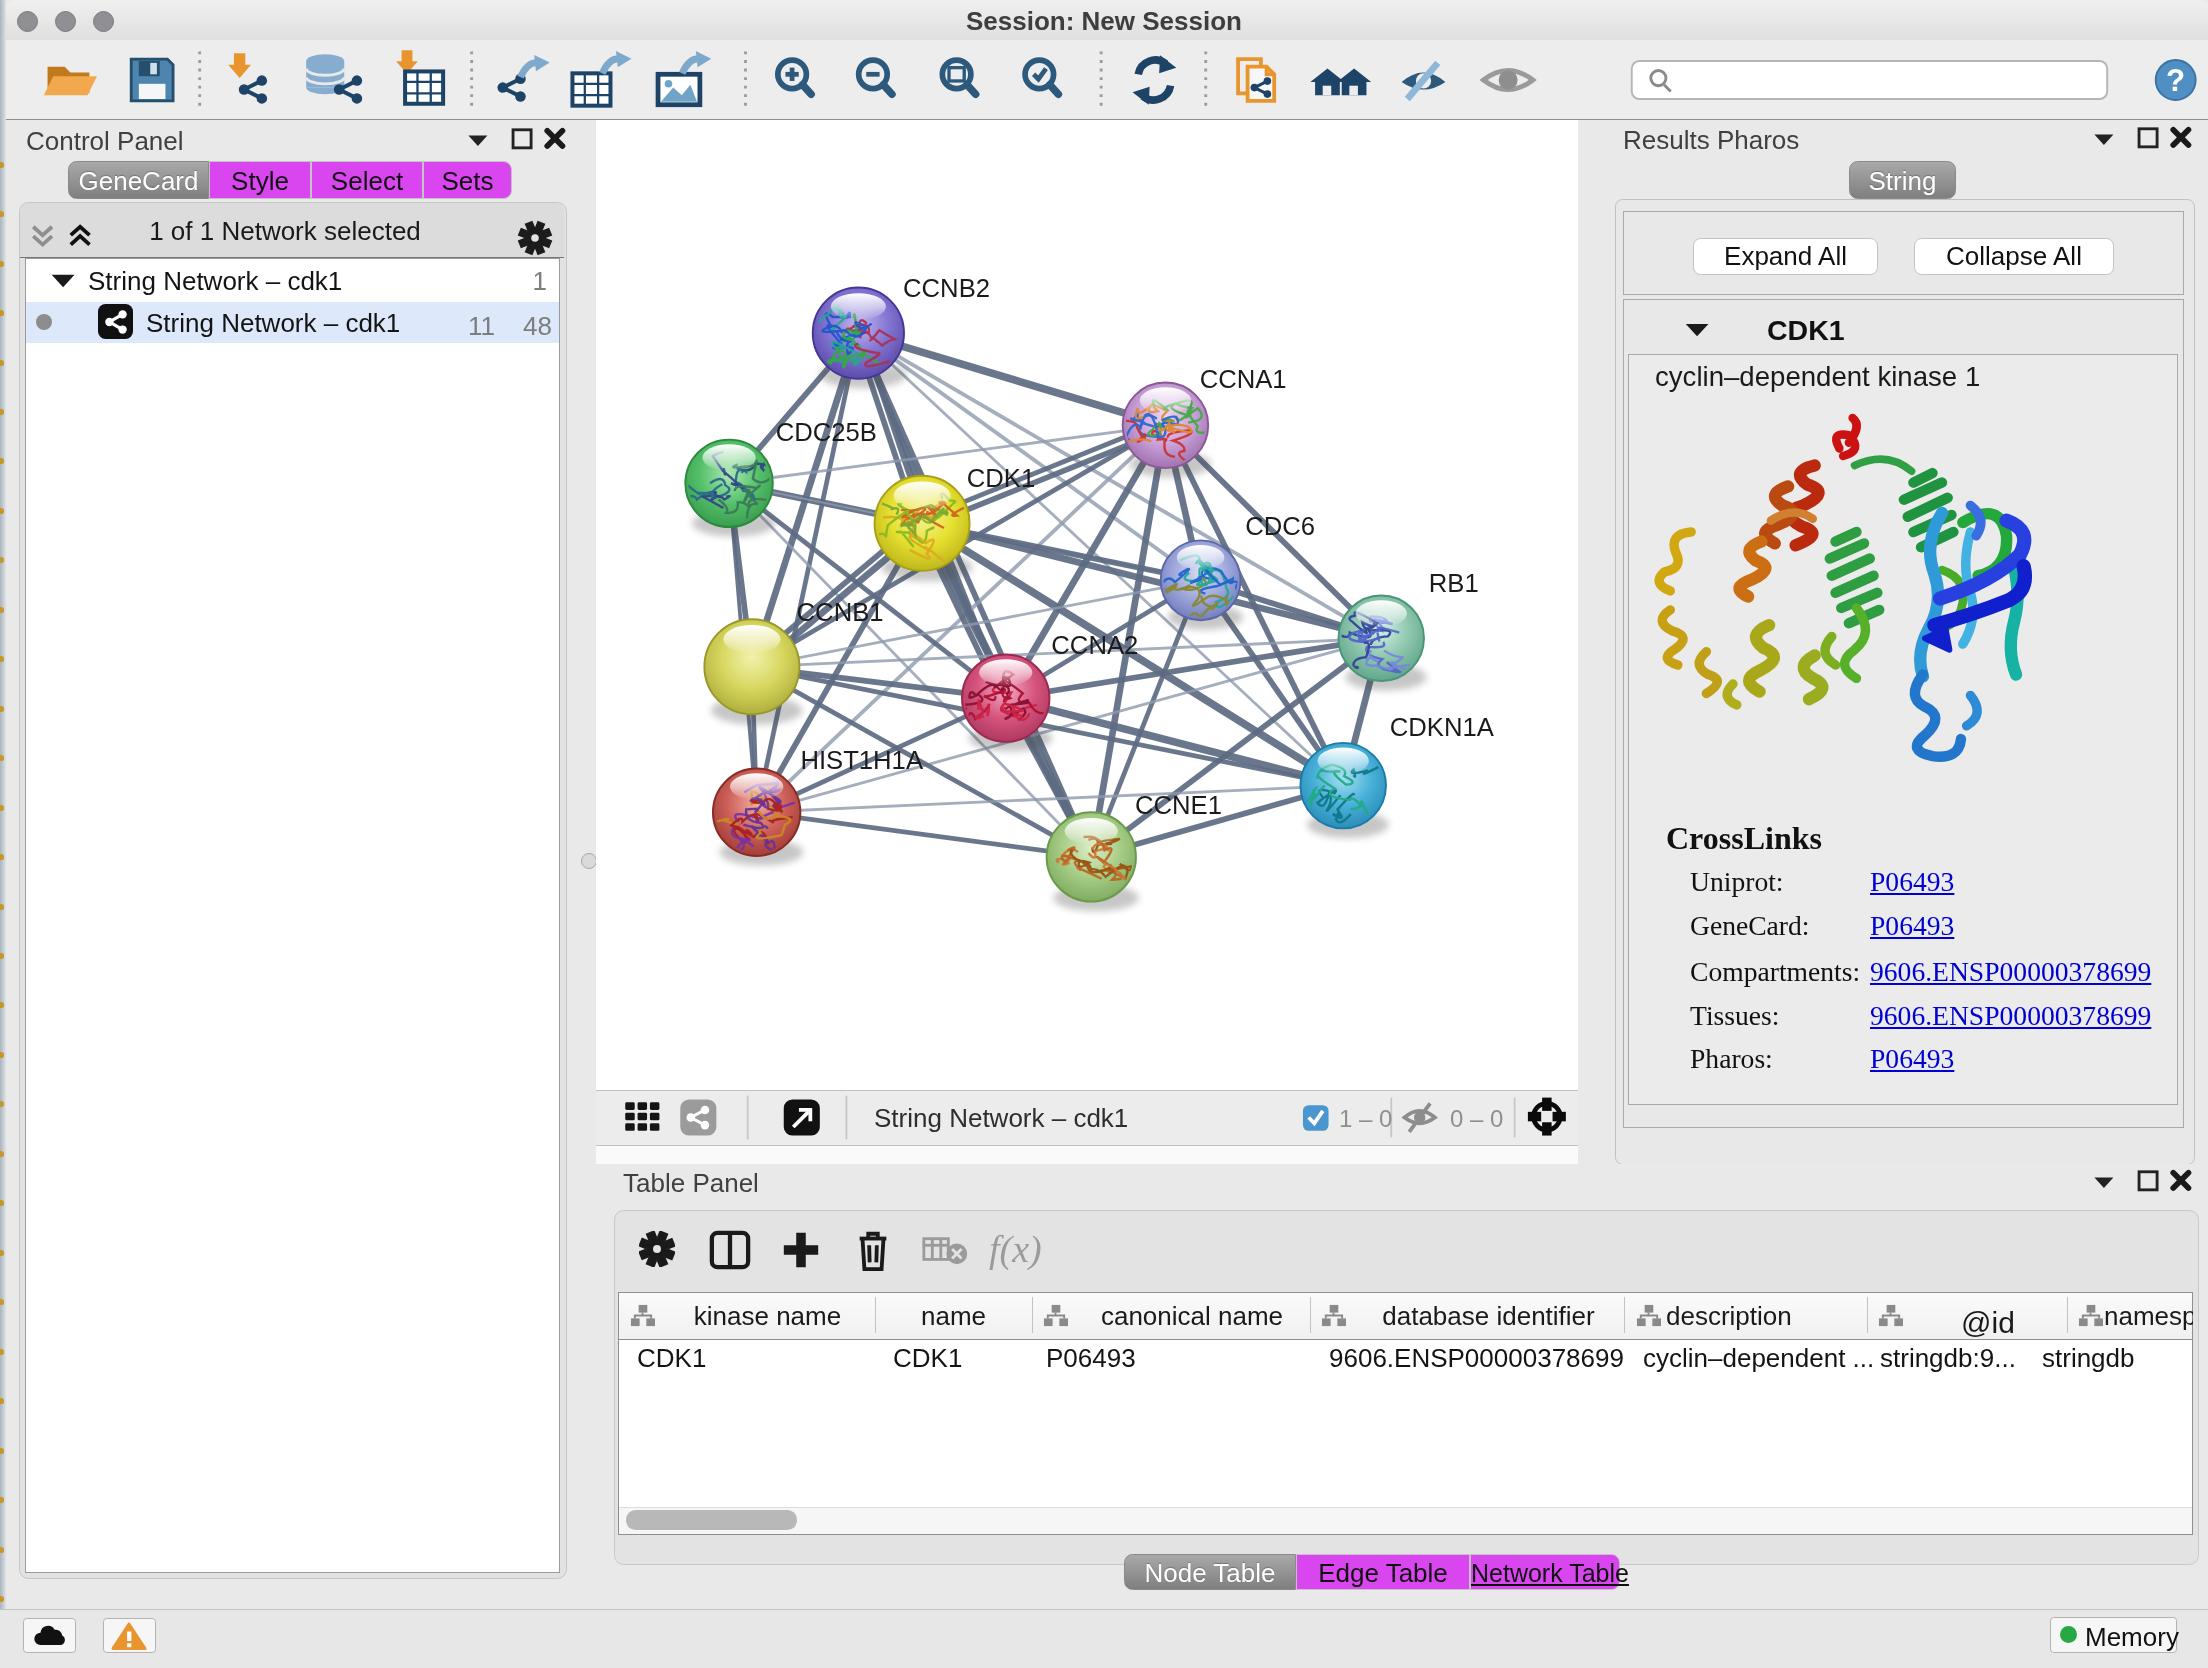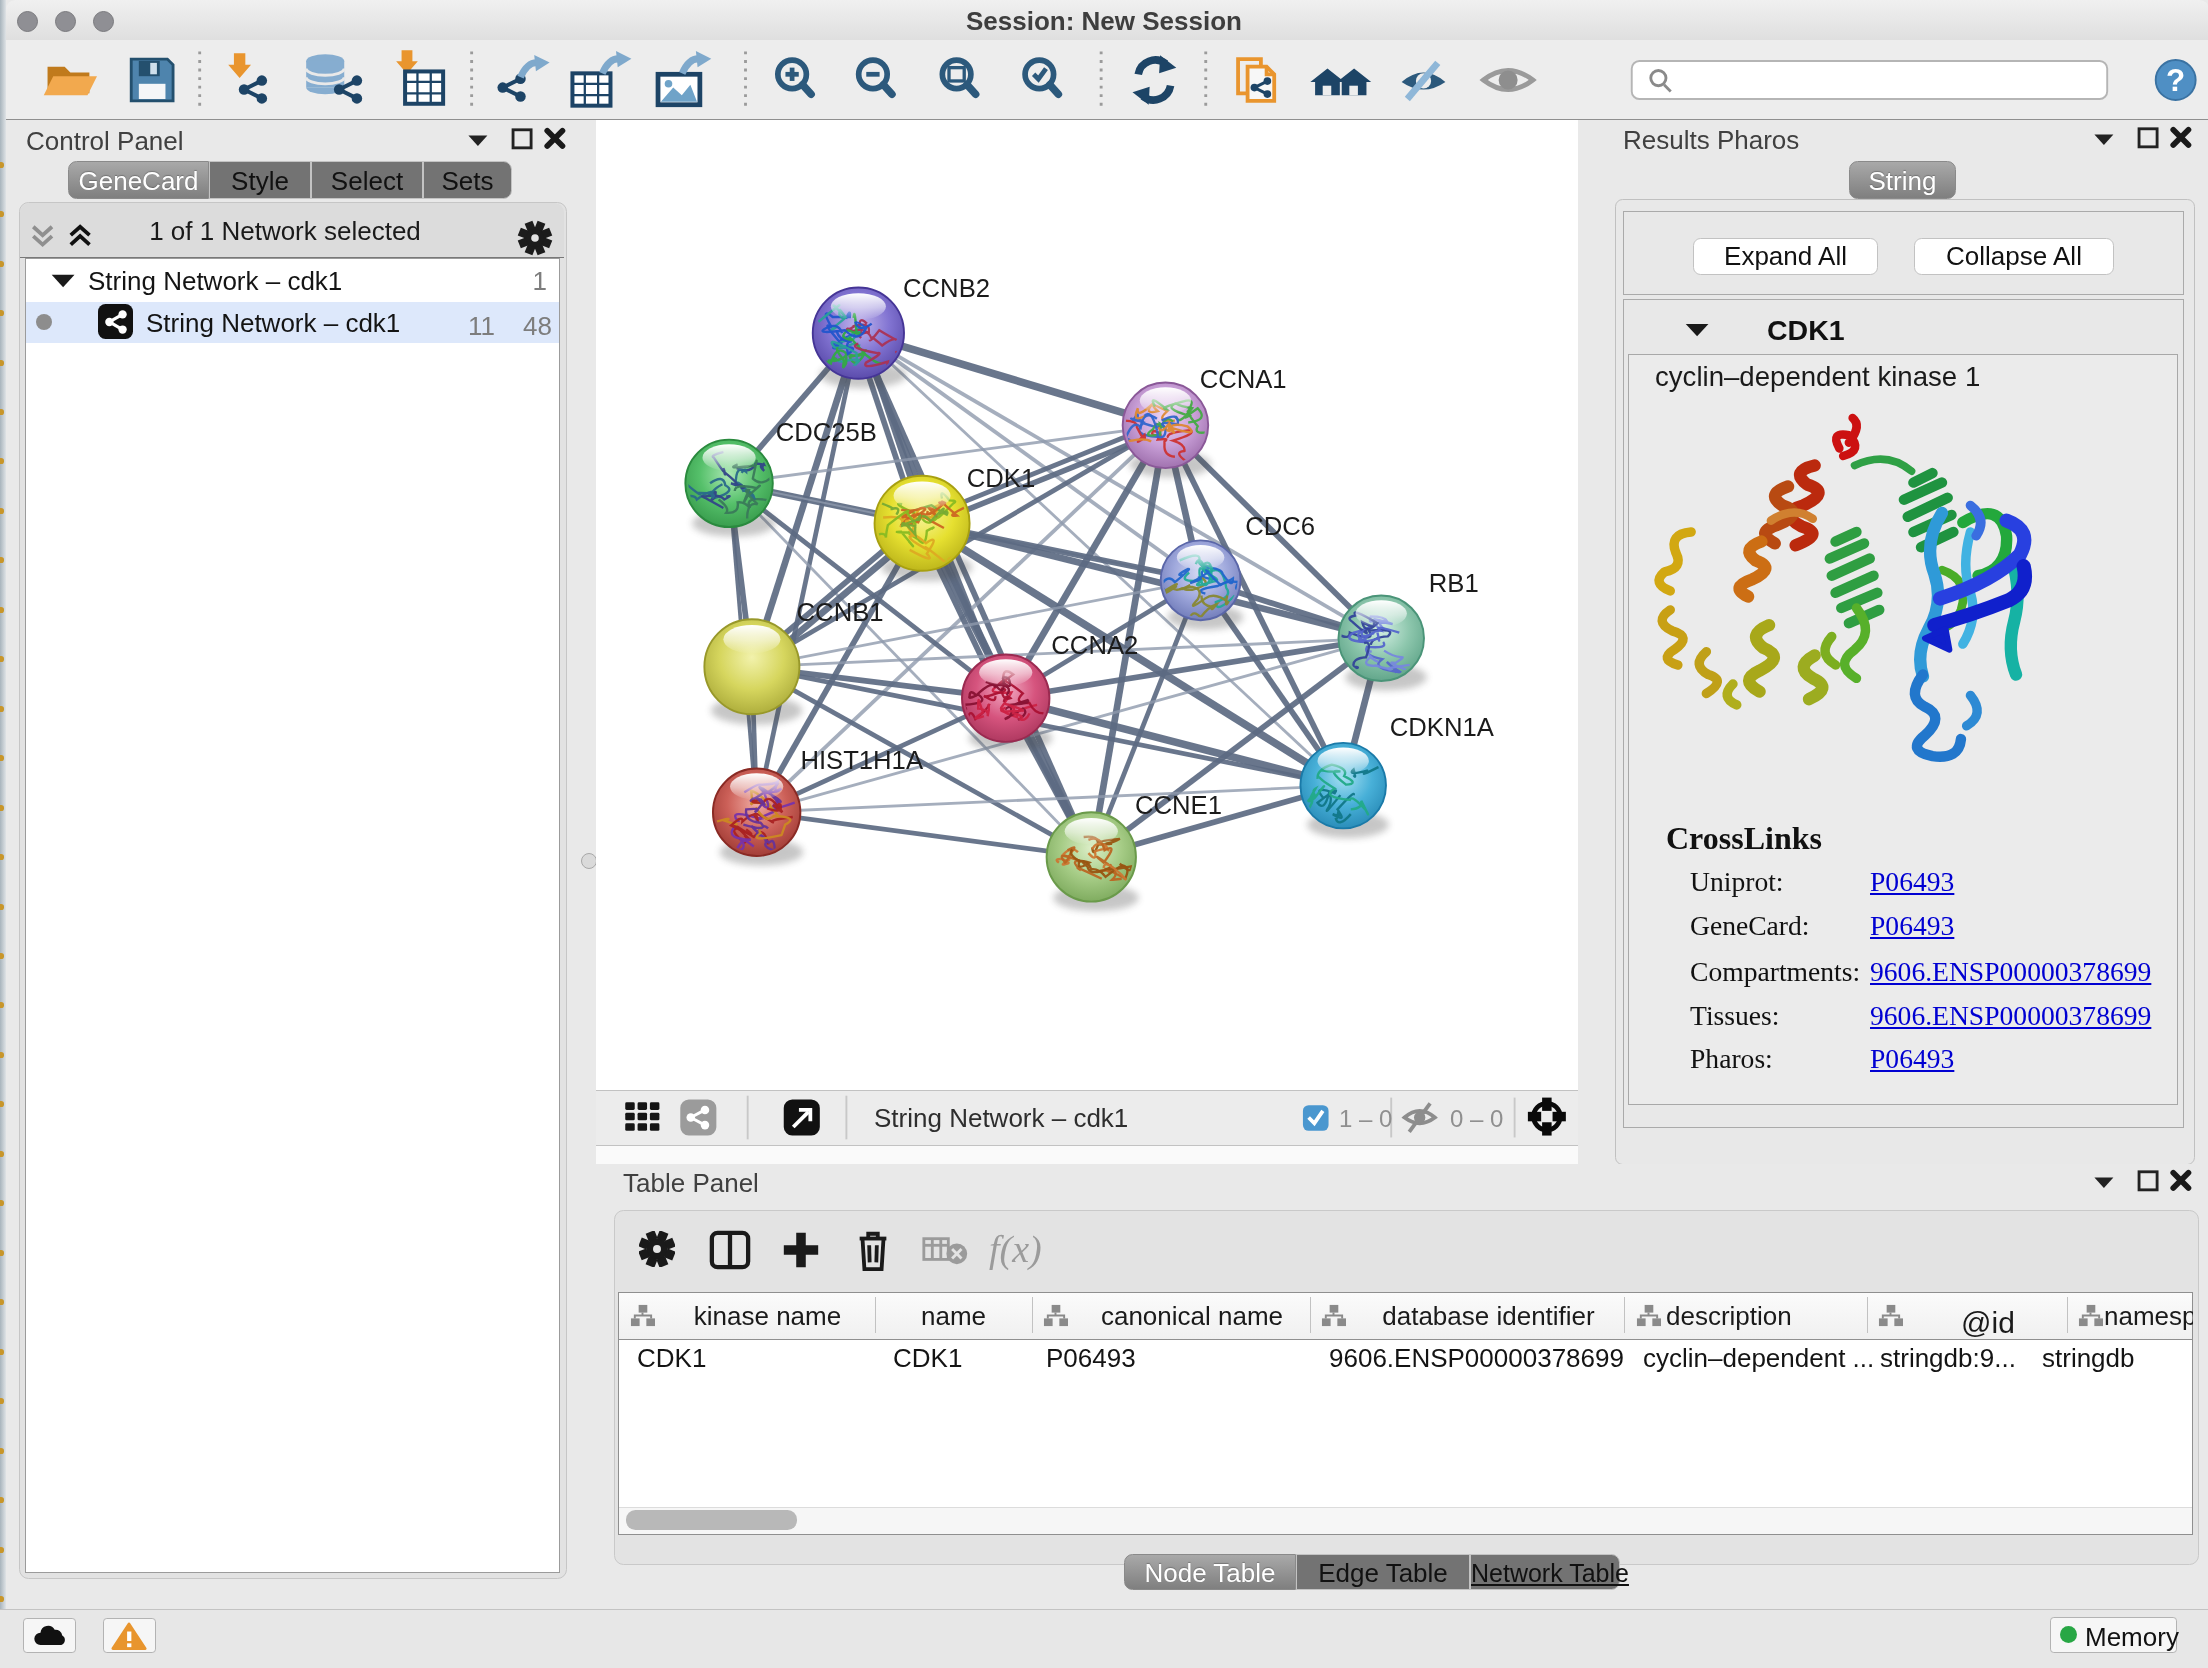--- a/index.html
+++ b/index.html
@@ -1,21 +1,21 @@
 <!DOCTYPE html>
 <html style="font-size:15px"><head>
 <meta charset="utf-8">
 <style>
 html,body{margin:0;padding:0;}
 body{width:2208px;height:1668px;position:relative;overflow:hidden;
   font-family:"Liberation Sans",sans-serif;background:#e9e9e9;}
 .abs{position:absolute;}
 .paneltitle{font-size:26px;color:#404040;}
 .tab{position:absolute;height:38px;line-height:38px;text-align:center;font-size:26px;
-  background:#737373;color:#111;border:1px solid #c3c3c3;box-sizing:border-box;}
+  background:#d946ef;color:#111;border:1px solid #c3c3c3;box-sizing:border-box;}
 .tabsel{background:linear-gradient(#a9a9a9,#7f7f7f);color:#fff;border:1px solid #8a8a8a;
   text-shadow:0 -1px 1px rgba(0,0,0,0.25);}
 </style>
 </head>
 <body>
 
 <div class="abs" style="left:0;top:0;width:5.7px;height:1668px;background:linear-gradient(90deg,#a8b4bc,#dfe3e6);"></div>
 
 <div class="abs" style="left:-1.9px;top:162px;width:5.7px;height:5.7px;border-radius:50%;background:#c8962a;"></div>
 <div class="abs" style="left:-1.9px;top:211px;width:5.7px;height:5.7px;border-radius:50%;background:#c8962a;"></div>

